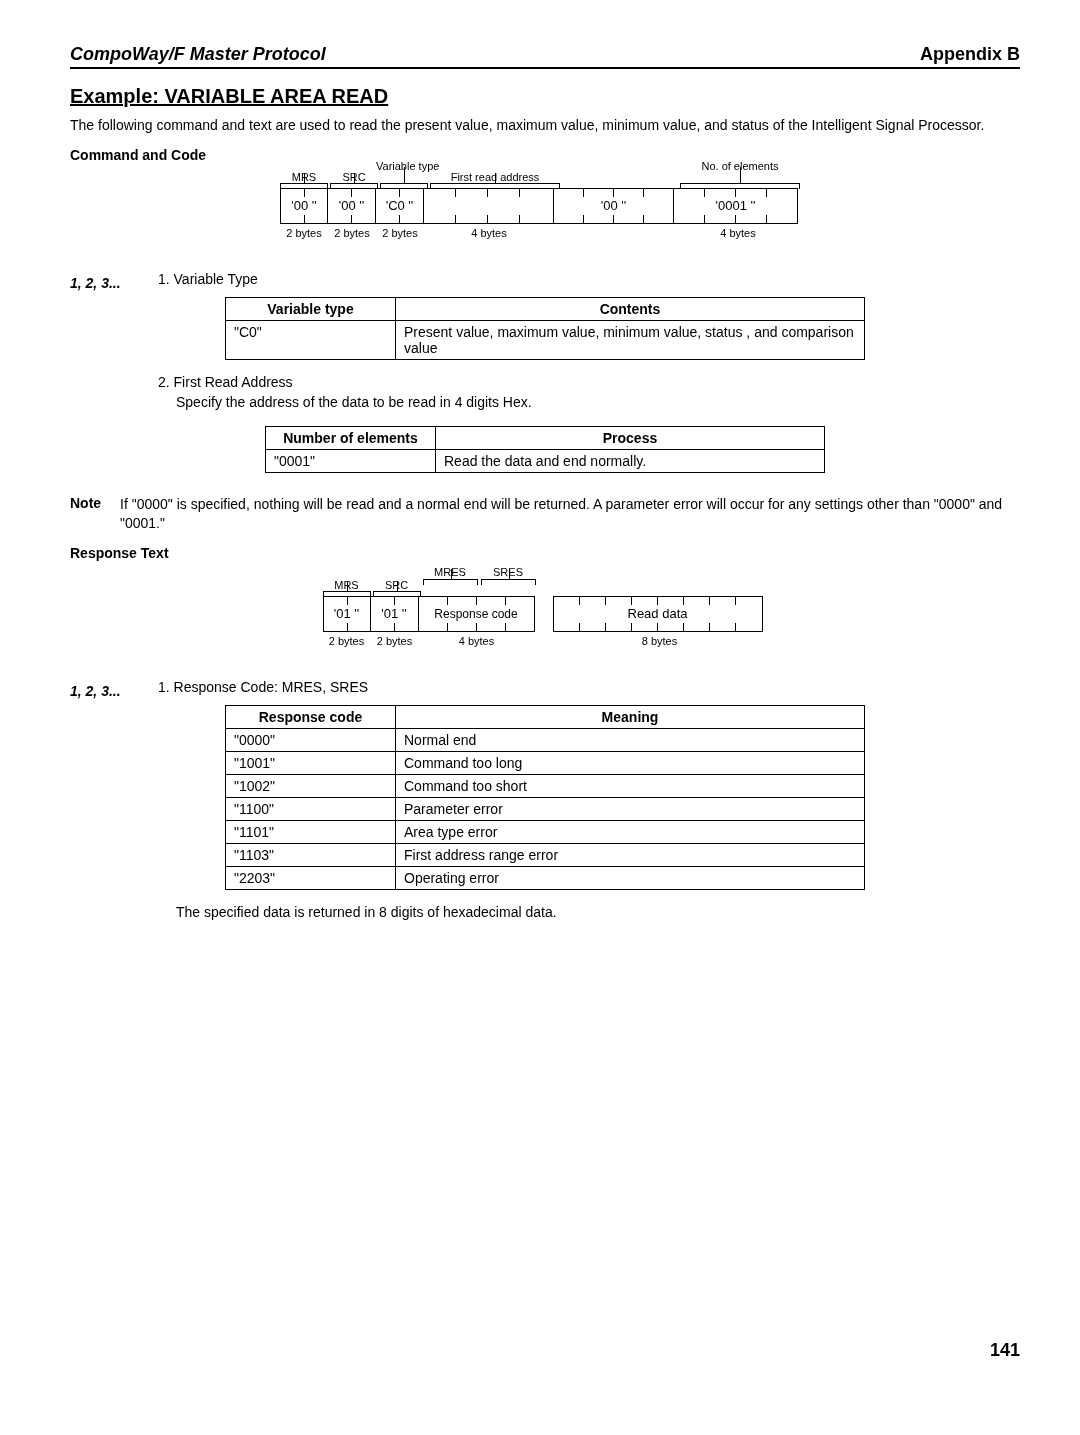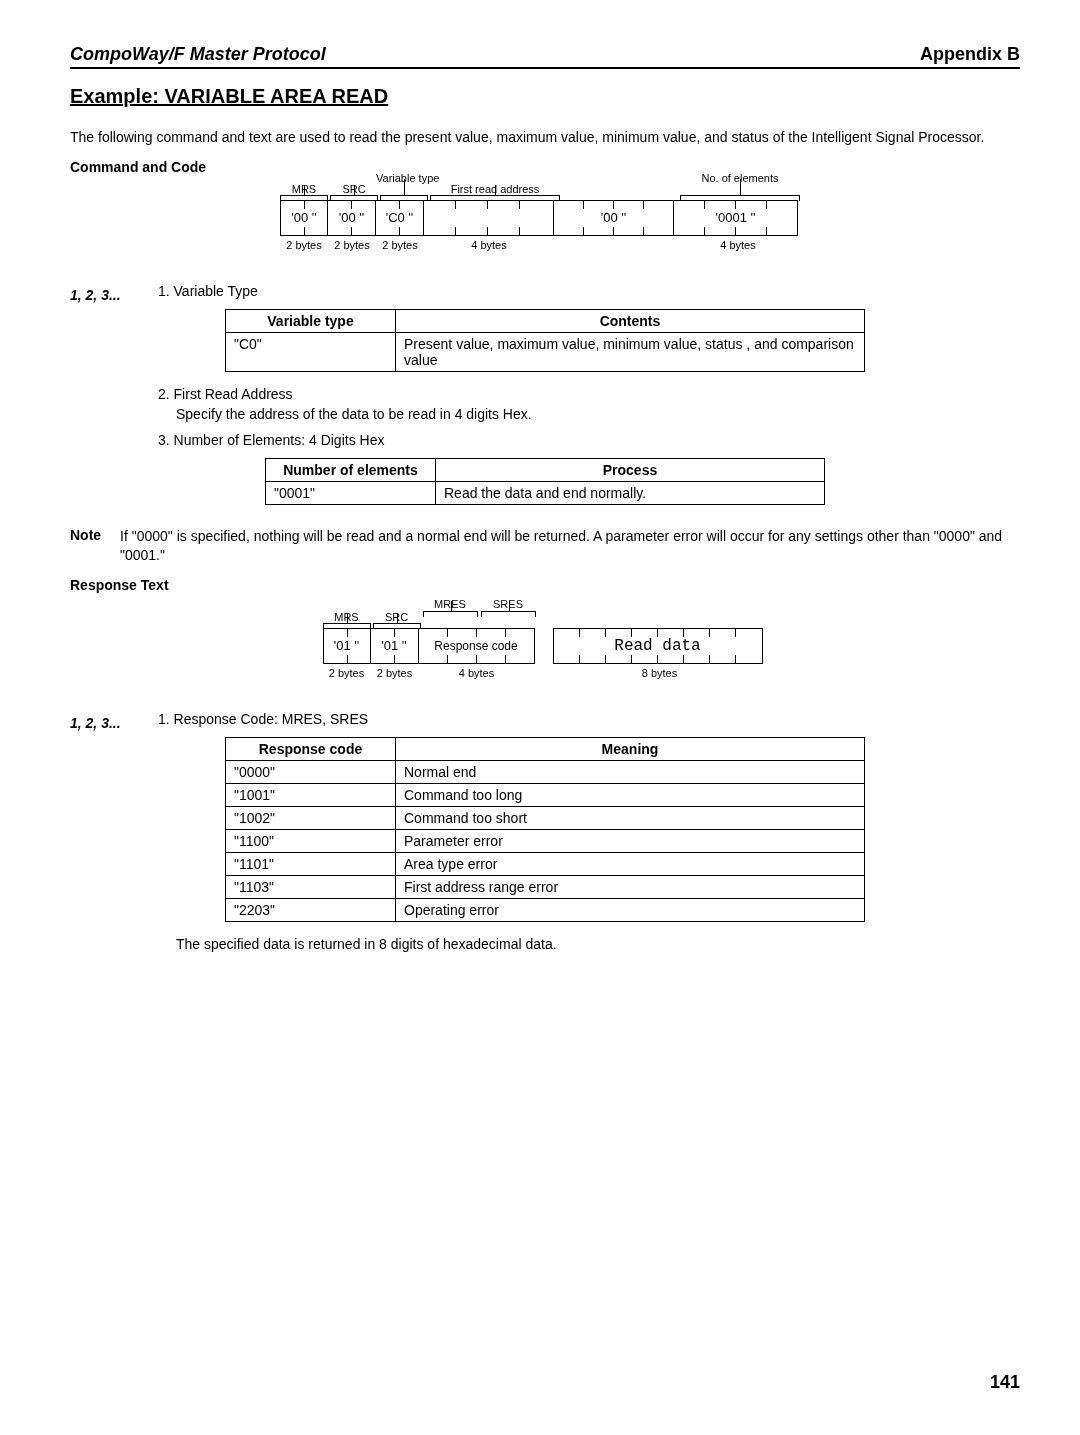--- a/index.html
+++ b/index.html
@@ -19,21 +19,21 @@
     border-bottom: 2px solid #000;
     padding-bottom: 2px;
     margin-bottom: 16px;
   }
   .hdr-left { font-style: italic; font-weight: bold; font-size: 18px; }
   .hdr-right { font-weight: bold; font-size: 18px; }
   .sec-title {
     font-weight: bold;
     font-size: 20px;
     text-decoration: underline;
-    margin-bottom: 20px;
+    margin-bottom: 8px;
   }
   .para { margin: 4px 0 12px 0; line-height: 1.35; }
   .sub-bold { font-weight: bold; margin: 8px 0 10px 0; }
   .row-123 { display: flex; align-items: flex-end; margin-top: 6px; }
   .lbl-123 { font-style: italic; font-weight: bold; width: 88px; flex: none; }
   .list-block { flex: 1; }
   .list-item { margin-bottom: 4px; }
   .list-sub { margin-left: 18px; margin-bottom: 10px; }
   .tbl {
     border-collapse: collapse;
@@ -214,21 +214,20 @@
     <td>"C0"</td>
     <td>Present value, maximum value, minimum value, status , and comparison value</td>
   </tr>
 </tbody>
     </table>
 </div>
 
 <div style="margin-left:88px;">
   <div class="list-item">2. First Read Address</div>
   <div class="list-sub">Specify the address of the data to be read in 4 digits Hex.</div>
-  <div class="list-item">3. Number of Elements: 4 Digits Hex</div>
 </div>
 
 <div style="display:flex;justify-content:center;">
 <table class="tbl" style="width:560px;">
   <tbody>
         <tr>
     <th style="width:170px;">Number of elements</th>
     <th>Process</th>
   </tr>
   <tr>
@@ -279,21 +278,21 @@
       <div class="fcell" style="width:116px;border-left:none;font-size:12px;">
         <span>Response code</span>
         <div class="tick" style="left:28px;"></div>
           <div class="tick" style="left:57px;"></div>
           <div class="tick" style="left:86px;"></div>
         <div class="tickb" style="left:28px;"></div>
           <div class="tickb" style="left:57px;"></div>
           <div class="tickb" style="left:86px;"></div>
       </div>
       <div style="width:18px;"></div>
-      <div class="fcell" style="width:210px;font-size:16px;font-family:Liberation Mono, monospace;">
+      <div class="fcell" style="width:210px;font-size:13px;">
         <span>Read data</span>
         <div class="tick" style="left:25px;"></div>
           <div class="tick" style="left:51px;"></div>
           <div class="tick" style="left:77px;"></div>
         <div class="tick" style="left:103px;"></div>
           <div class="tick" style="left:129px;"></div>
           <div class="tick" style="left:155px;"></div>
           <div class="tick" style="left:181px;"></div>
         <div class="tickb" style="left:25px;"></div>
           <div class="tickb" style="left:51px;"></div>

